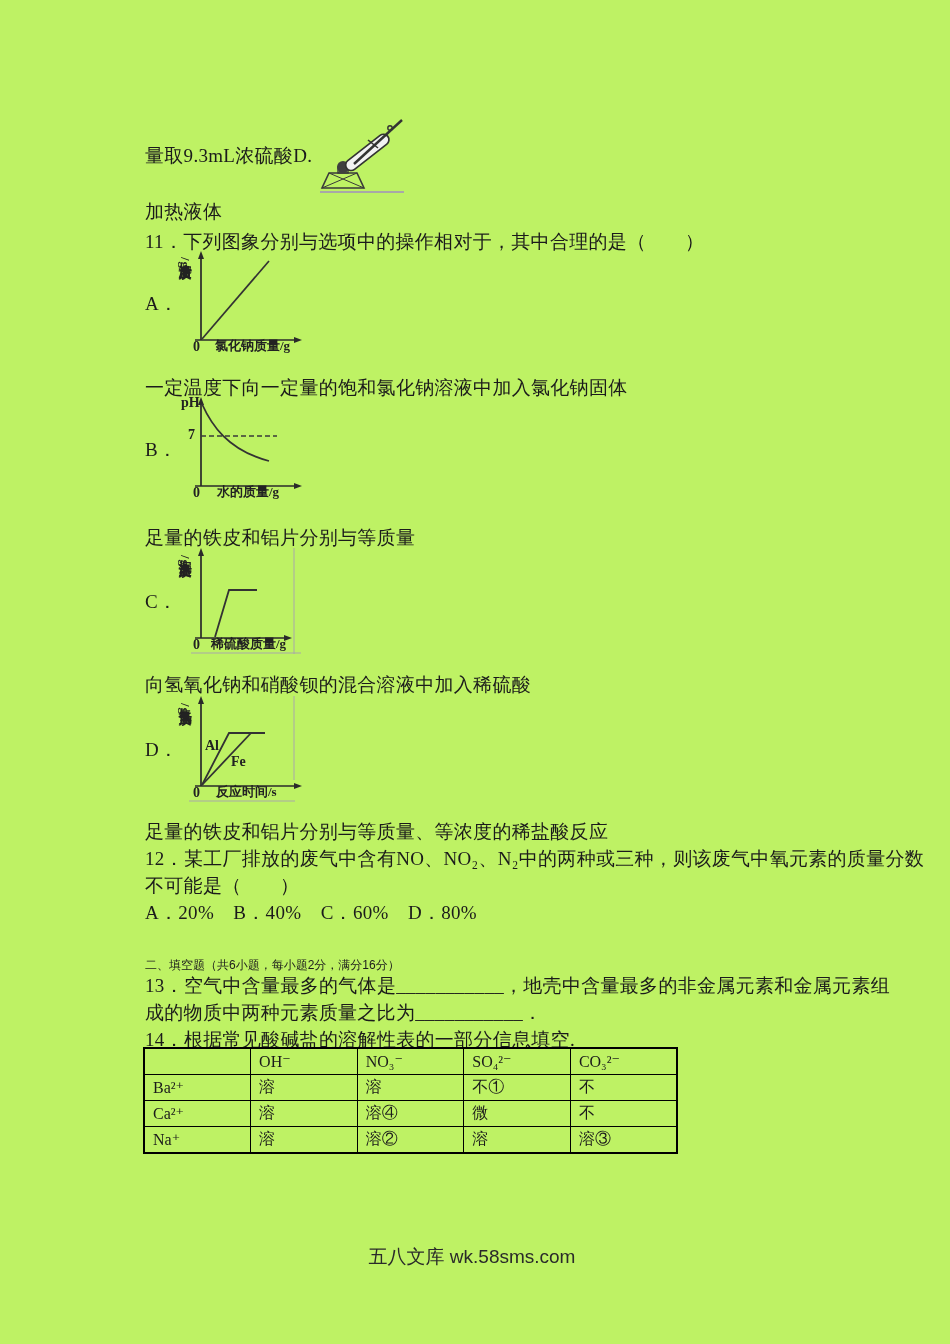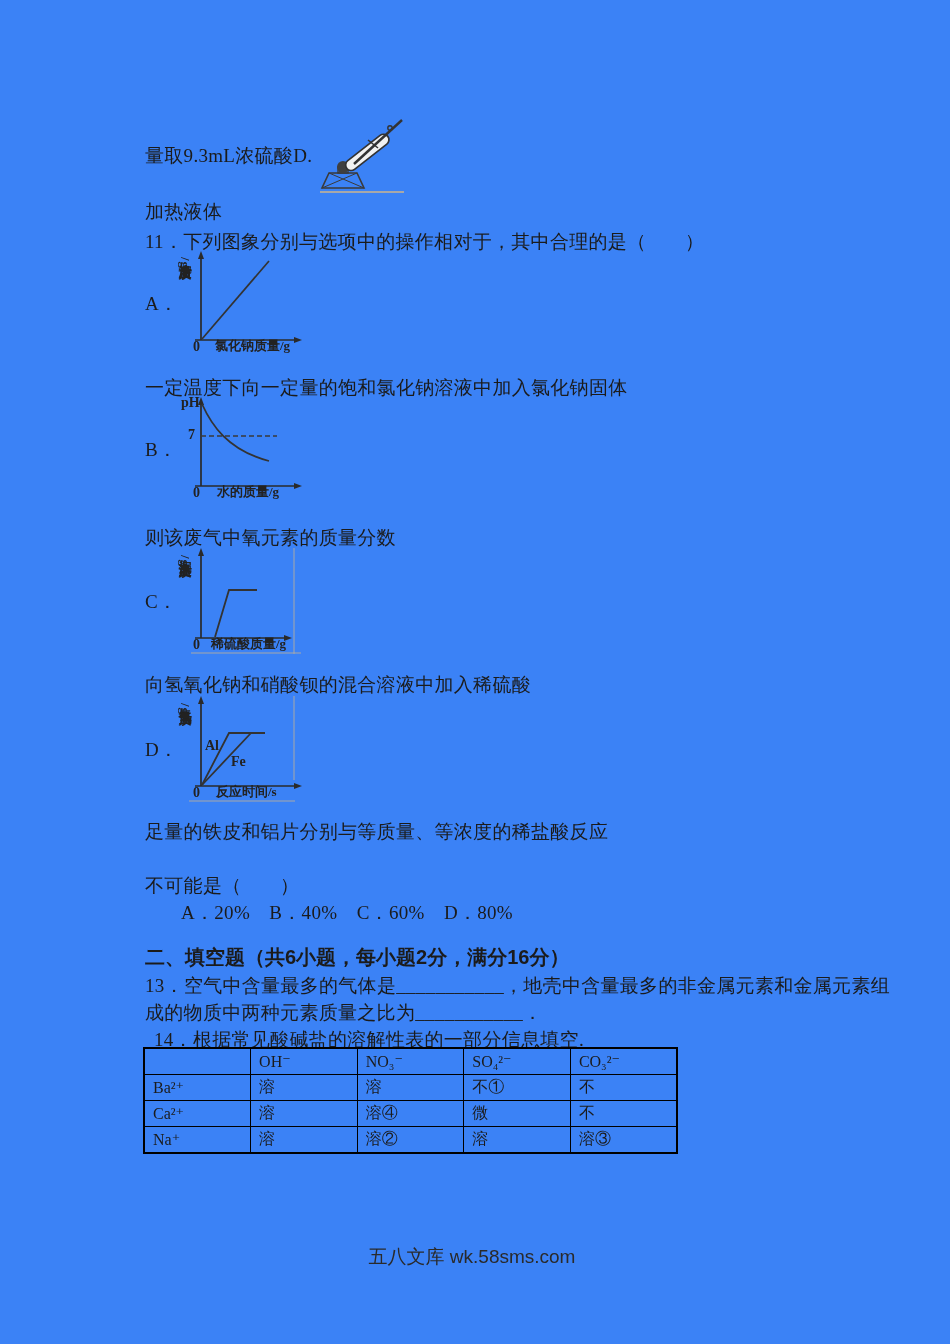--- a/index.html
+++ b/index.html
@@ -1,32 +1,32 @@
 <!DOCTYPE html>
 <html><head>
 <meta charset="utf-8">
 <style>
   html,body{margin:0;padding:0;background:#ffffff;}
   body{width:950px;height:1344px;font-family:"Liberation Serif","DejaVu Serif",serif;color:#1b1b1b;}
-  .page{position:relative;width:950px;height:1344px;overflow:hidden;background:#3b82f6;}
+  .page{position:relative;width:950px;height:1344px;overflow:hidden;background:#bef264;}
   .abs{position:absolute;}
   .bodytext{font-size:19px;line-height:27px;letter-spacing:0.3px;white-space:nowrap;}
   .opt-row{position:absolute;display:flex;align-items:center;}
   .opt-letter{font-size:19px;width:24px;flex:0 0 auto;}
   
   .graph{position:relative;width:150px;height:108px;flex:0 0 auto;}
   .graph svg{position:absolute;left:0;top:0;}
   .g-ylabel{position:absolute;left:9px;top:3px;writing-mode:vertical-rl;text-orientation:mixed;
             font-size:13px;line-height:1.05;font-weight:bold;letter-spacing:1px;color:#222;}
   .g-origin{position:absolute;left:24px;top:89px;font-size:14px;font-weight:bold;color:#222;}
   .g-xlabel{position:absolute;top:87px;font-size:13px;font-weight:bold;white-space:nowrap;color:#222;}
   .g-corner{position:absolute;font-size:14px;font-weight:bold;color:#222;}
   .g-series{position:absolute;font-size:14px;font-weight:bold;color:#222;}
   
-  .heading{font-family:"Liberation Sans","DejaVu Sans",sans-serif;font-weight:bold;font-size:20px;white-space:nowrap;}
+  .heading{font-family:"Liberation Sans","DejaVu Sans",sans-serif;font-weight:normal;font-size:12px;white-space:nowrap;margin-top:13px;}
   
   table.sol{border-collapse:collapse;table-layout:fixed;width:535px;border:2px solid #000;}
   table.sol td{border:1px solid #000;height:25px;font-size:16px;padding:0 4px 0 8px;vertical-align:middle;
                white-space:nowrap;overflow:hidden;}
   
   .footer{width:944px;text-align:center;font-size:19px;color:#2a2a2a;
           font-family:"Liberation Sans","DejaVu Sans",sans-serif;}
 </style>
 </head>
 <body>
@@ -84,21 +84,21 @@
         <polygon points="133,90 125,87 125,93" fill="#2a2a2a"></polygon>
         <line x1="32" y1="40" x2="108" y2="40" stroke="#3a3a3a" stroke-width="1.3" stroke-dasharray="5,3"></line>
         <path d="M 33 8 C 42 28, 58 54, 100 65" fill="none" stroke="#333" stroke-width="1.8"></path>
       </svg>
       <span class="g-corner" style="left:12px;top:-1px;">pH</span>
       <span class="g-corner" style="left:19px;top:31px;">7</span>
       <span class="g-origin">0</span>
       <span class="g-xlabel" style="left:48px;">水的质量/g</span>
     </div>
   </div>
-  <div class="abs bodytext" style="top:524px;left:145px;">则该废气中氧元素的质量分数</div>
+  <div class="abs bodytext" style="top:524px;left:145px;">足量的铁皮和铝片分别与等质量</div>
 
   <div class="opt-row" style="top:548px;left:145px;">
     <span class="opt-letter">C．</span>
     <div class="graph">
       <svg width="150" height="108" viewBox="0 0 150 108">
         <line x1="125" y1="0" x2="125" y2="106" stroke="#a8a8a8" stroke-width="1"></line>
         <line x1="22" y1="105" x2="132" y2="105" stroke="#a8a8a8" stroke-width="1"></line>
         <line x1="32" y1="90" x2="32" y2="5" stroke="#2a2a2a" stroke-width="1.7"></line>
         <polygon points="32,0 29,8 35,8" fill="#2a2a2a"></polygon>
         <line x1="26" y1="90" x2="118" y2="90" stroke="#2a2a2a" stroke-width="1.7"></line>
@@ -127,29 +127,30 @@
       </svg>
       <span class="g-ylabel">氢气质量/g</span>
       <span class="g-series" style="left:36px;top:42px;">Al</span>
       <span class="g-series" style="left:62px;top:58px;">Fe</span>
       <span class="g-origin">0</span>
       <span class="g-xlabel" style="left:47px;">反应时间/s</span>
     </div>
   </div>
   <div class="abs bodytext" style="top:818px;left:145px;">足量的铁皮和铝片分别与等质量、等浓度的稀盐酸反应</div>
 
+  <div class="abs bodytext" style="top:845px;left:145px;">12．某工厂排放的废气中含有NO、NO₂、N₂中的两种或三种，则该废气中氧元素的质量分数</div>
   <div class="abs bodytext" style="top:872px;left:145px;">不可能是（　　）</div>
-  <div class="abs bodytext" style="top:899px;left:145px;margin-left:36px;">A．20%　B．40%　C．60%　D．80%</div>
+  <div class="abs bodytext" style="top:899px;left:145px;">A．20%　B．40%　C．60%　D．80%</div>
 
   <div class="abs heading" style="top:944px;left:145px;">二、填空题（共6小题，每小题2分，满分16分）</div>
 
   <div class="abs bodytext" style="top:972px;left:145px;">13．空气中含量最多的气体是___________，地壳中含量最多的非金属元素和金属元素组</div>
   <div class="abs bodytext" style="top:999px;left:145px;">成的物质中两种元素质量之比为___________．</div>
 
-  <div class="abs bodytext" style="top:1026px;left:145px;margin-left:9px;">14．根据常见酸碱盐的溶解性表的一部分信息填空.</div>
+  <div class="abs bodytext" style="top:1026px;left:145px;">14．根据常见酸碱盐的溶解性表的一部分信息填空.</div>
 
   <table class="sol abs" style="top:1047px;left:143px;">
     <tbody>
         <tr>
       <td></td>
       <td>OH⁻</td>
       <td>NO₃⁻</td>
       <td>SO₄²⁻</td>
       <td>CO₃²⁻</td>
     </tr>

